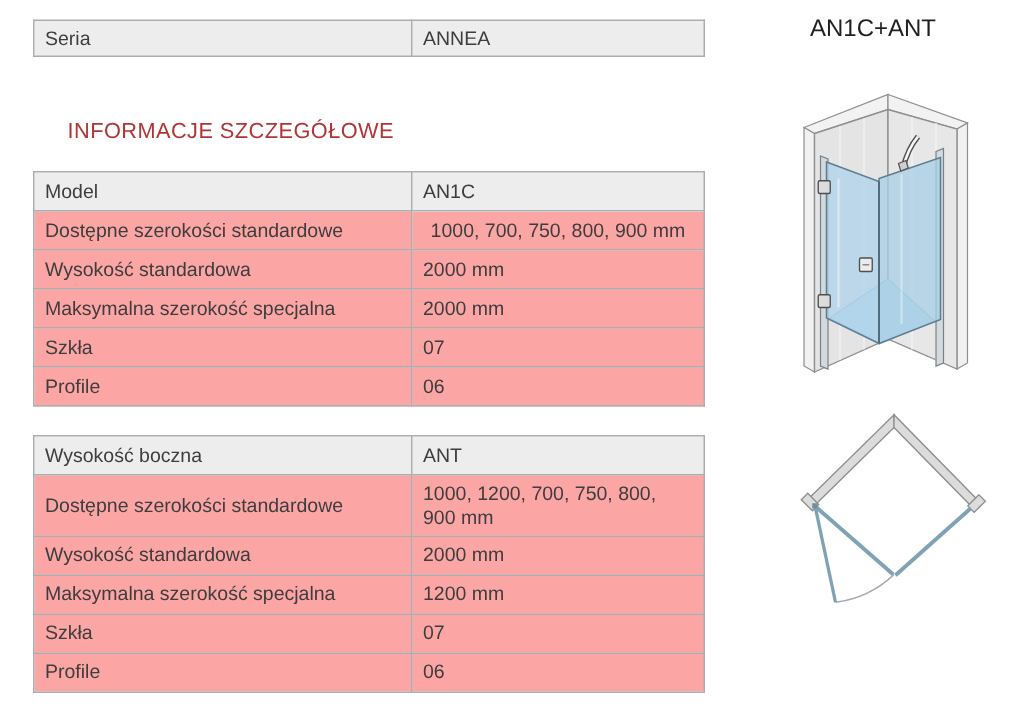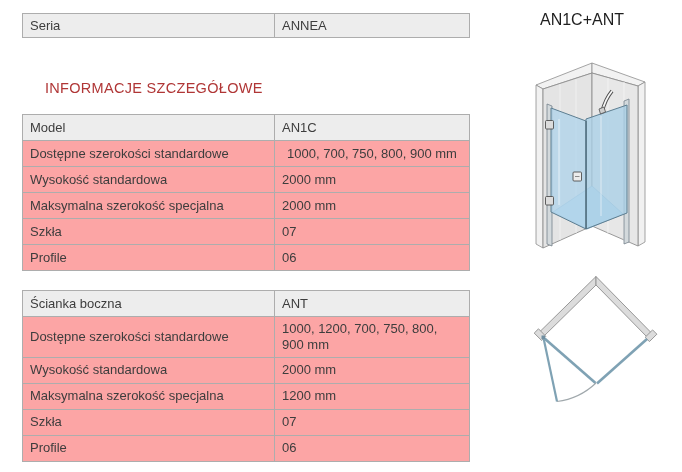--- a/index.html
+++ b/index.html
@@ -83,21 +83,21 @@
     </tbody>
   </table>
 
   <table class="spec detail detail-panel">
     <colgroup>
         <col class="c1">
         <col class="c2">
       </colgroup>
     <tbody>
       <tr class="head">
-        <td>Ścianka boczna</td>
+        <td>Wysokość boczna</td>
         <td>ANT</td>
       </tr>
       <tr>
         <td>Dostępne szerokości standardowe</td>
         <td>1000, 1200, 700, 750, 800, 900 mm</td>
       </tr>
       <tr>
         <td>Wysokość standardowa</td>
         <td>2000 mm</td>
       </tr>

